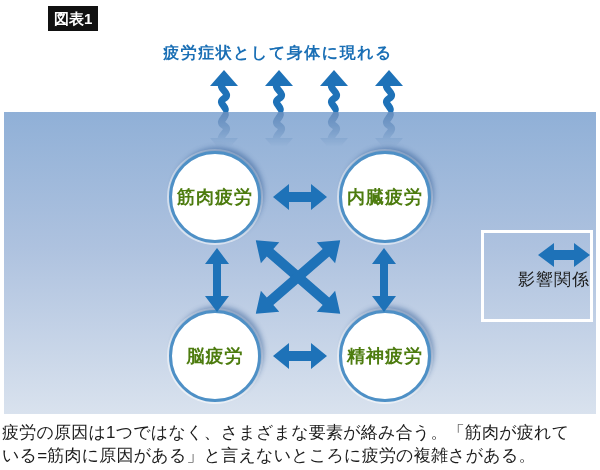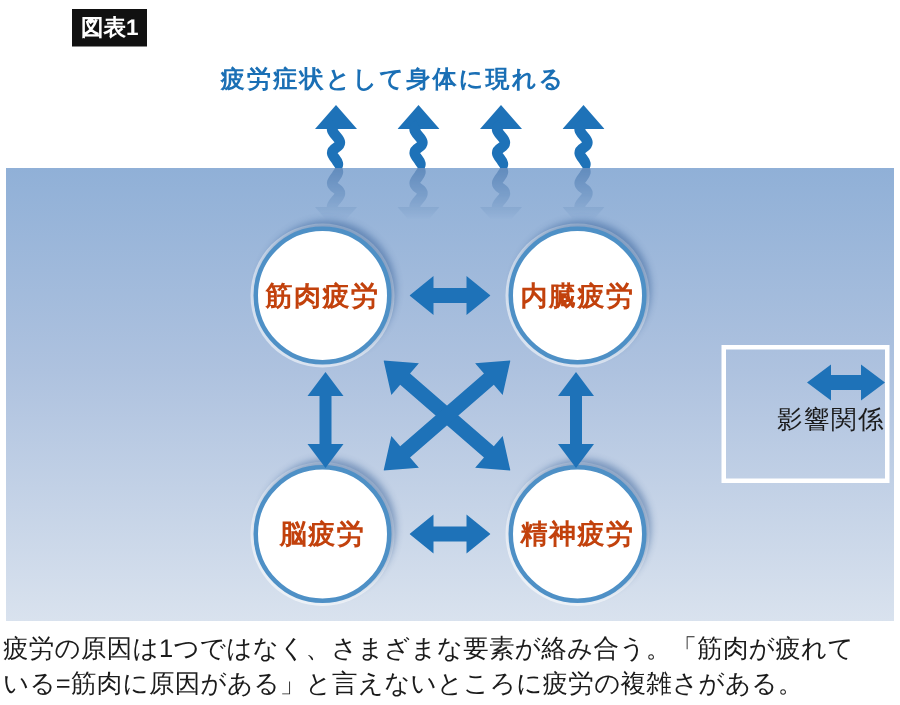--- a/index.html
+++ b/index.html
@@ -21,21 +21,21 @@
     position:absolute;left:8px;top:6px;height:25px;line-height:25px;
     background:#111;color:#fff;font-weight:bold;font-size:15px;padding:0 6px;margin-left:40px;
   }
   .fig-title{
     position:absolute;left:67px;top:5px;height:27px;line-height:27px;
     font-size:19px;font-weight:bold;color:#000;letter-spacing:.5px;
   }
   
   .top-caption{
     position:absolute;left:0;top:43px;width:524px;text-align:center;
-    color:var(--blue-text);font-size:16px;font-weight:bold;letter-spacing:1.5px;
+    color:var(--blue-text);font-size:16px;font-weight:bold;letter-spacing:1.5px;padding-left:16px;
   }
   
   .wavy{position:absolute;top:70px;width:28px;height:42px;}
   .arrow-fill{fill:var(--arrow-blue);}
   .wavy-tail{fill:none;stroke:var(--arrow-blue);stroke-width:7;}
   
   .panel{
     position:absolute;left:4px;top:112px;width:592px;height:302px;
     background:linear-gradient(180deg,var(--panel-top) 0%,#aec2df 45%,var(--panel-bottom) 100%);
   }
@@ -47,21 +47,21 @@
   }
   .reflect svg{transform:scaleY(-1);}
   .reflect .arrow-fill{fill:var(--reflect);}
   .reflect .wavy-tail{stroke:var(--reflect);}
   
   .node{
     position:absolute;width:86px;height:86px;border-radius:50%;
     background:#fff;border:3px solid var(--circle-border);
     box-shadow:3px -4px 5px rgba(35,80,140,.45), 0 0 0 2px rgba(255,255,255,.55);
     display:flex;align-items:center;justify-content:center;
-    font-size:18px;font-weight:bold;color:#c2410c;letter-spacing:1px;white-space:nowrap;
+    font-size:18px;font-weight:bold;color:#4d7c0f;letter-spacing:1px;white-space:nowrap;
   }
   .arrow{position:absolute;}
   .diag{transform-origin:50% 50%;}
   
   .legend{
     position:absolute;left:477px;top:118px;width:106px;height:86px;
     border:3px solid #fff;display:flex;flex-direction:column;align-items:flex-end;
   }
   .legend svg{margin-top:9px;}
   .legend-text{font-size:17px;line-height:24px;color:var(--ink);text-align:center;letter-spacing:1px;}

